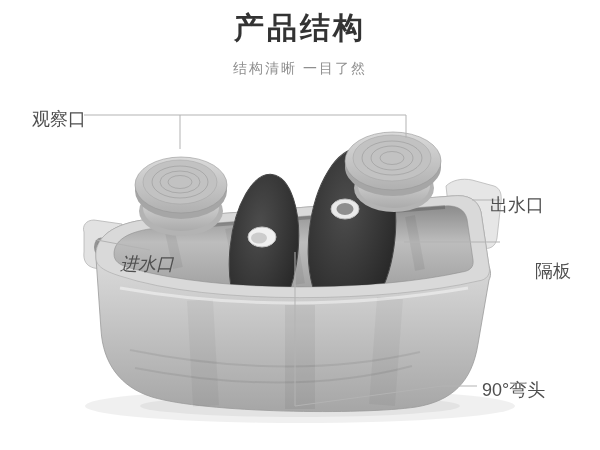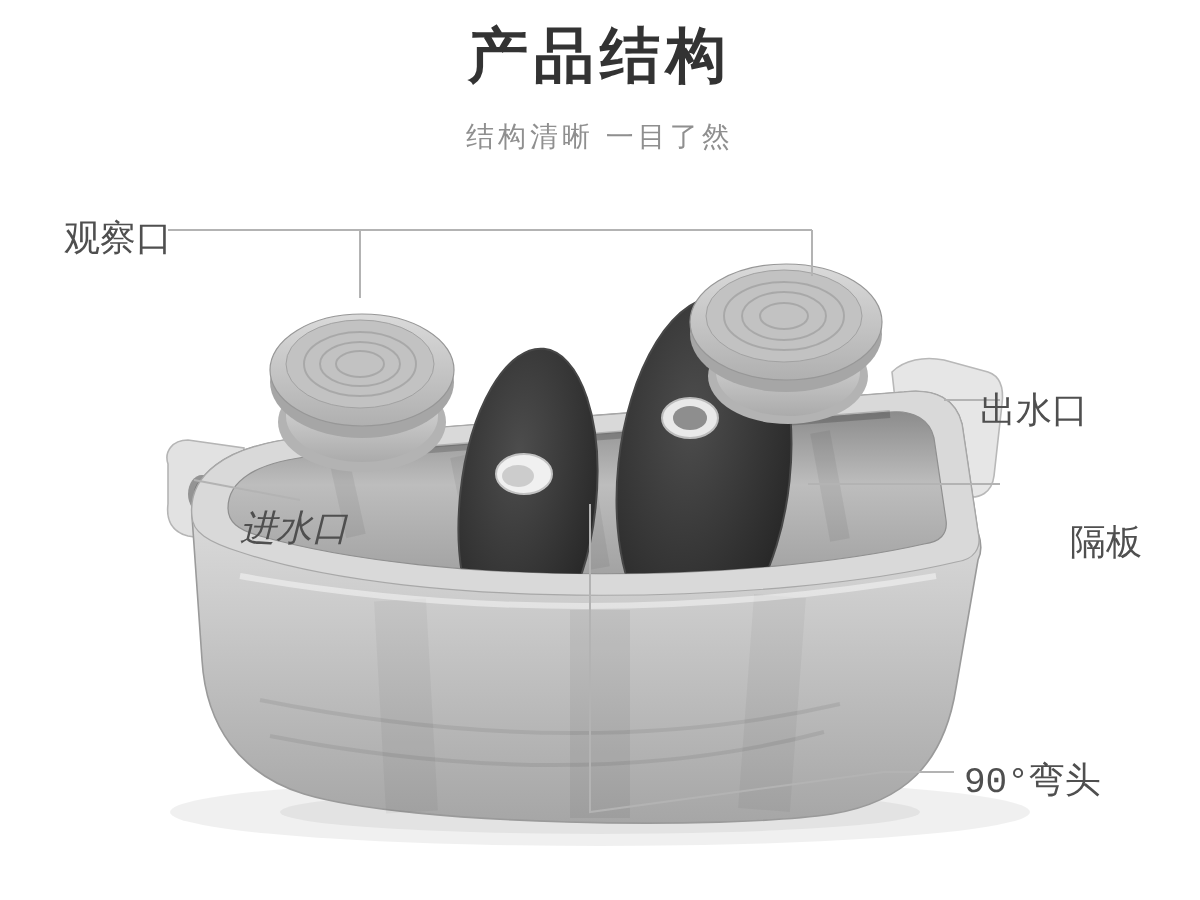--- a/index.html
+++ b/index.html
@@ -146,15 +146,15 @@
       <path d="M 404 242 H 500"></path>
       <path d="M 97 240 L 150 250"></path>
       <path d="M 295 252 L 295 406 L 442 386 L 477 386"></path>
     </g>
   </svg>
 
   <div class="callout" style="left:32px; top:107px;">观察口</div>
   <div class="callout" style="left:490px; top:193px;">出水口</div>
   <div class="callout" style="left:535px; top:235px;margin-top:24px;">隔板</div>
   <div class="callout" style="left:120px; top:252px;font-style:italic;">进水口</div>
-  <div class="callout" style="left:482px; top:378px;font-family:Liberation Mono, monospace;">90°弯头</div>
+  <div class="callout" style="left:482px; top:378px;">90°弯头</div>
 
 </div>
 
 </body></html>

